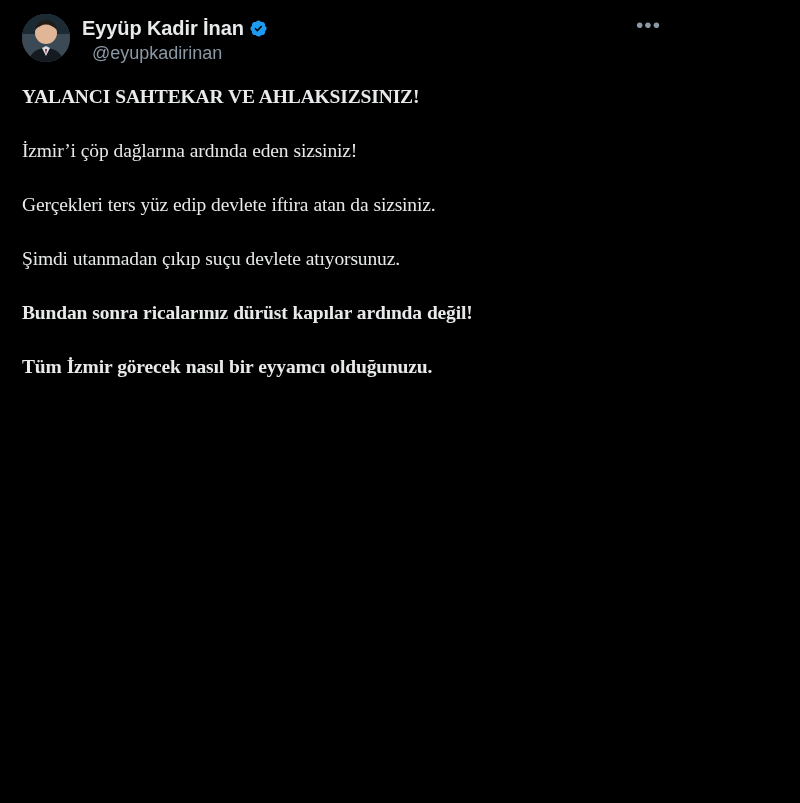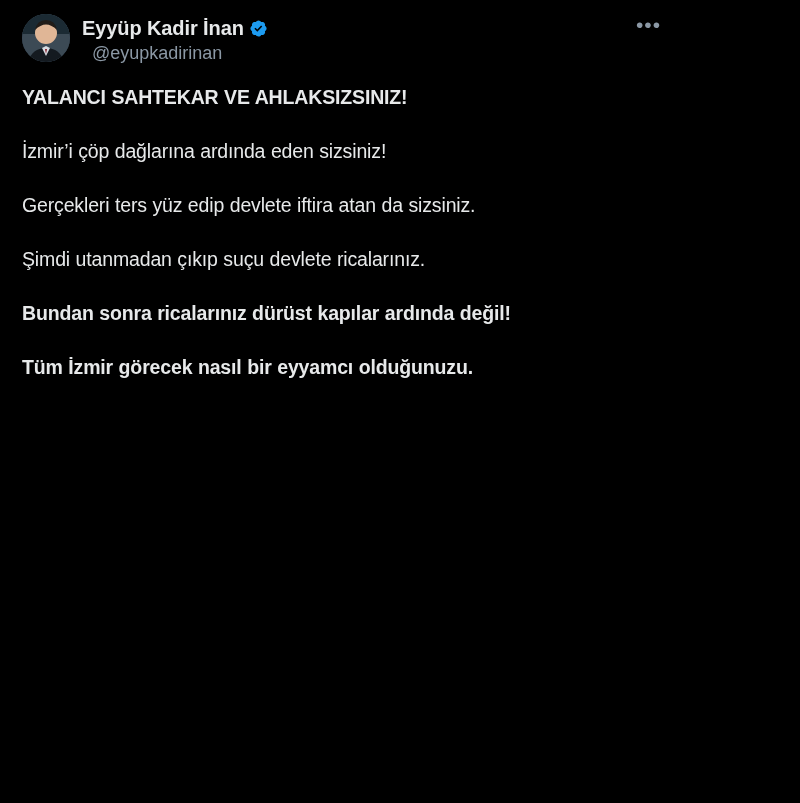--- a/index.html
+++ b/index.html
@@ -83,20 +83,21 @@
     color: #8b98a5;
     font-size: 21px;
     line-height: 18px;
     letter-spacing: 1px;
     text-align: right;
     cursor: pointer;
     user-select: none;
   }
   .tweet-body {
     padding-top: 12px;
+    font-family: Liberation Serif, serif;
   }
   .para {
     font-size: 19.5px;
     line-height: 28px;
     color: #e7e9ea;
     margin: 0 0 26px 0;
     letter-spacing: -0.15px;
     word-spacing: 0.3px;
   }
   .para.bold {
@@ -132,18 +133,18 @@
       <div class="handle">@eyupkadirinan</div>
     </div>
   </div>
 
   <div class="more-btn">•••</div>
 
   <div class="tweet-body">
     <p class="para bold">YALANCI SAHTEKAR VE AHLAKSIZSINIZ!</p>
     <p class="para">İzmir’i çöp dağlarına ardında eden sizsiniz!</p>
     <p class="para">Gerçekleri ters yüz edip devlete iftira atan da sizsiniz.</p>
-    <p class="para">Şimdi utanmadan çıkıp suçu devlete ricalarınız.</p>
+    <p class="para">Şimdi utanmadan çıkıp suçu devlete atıyorsunuz.</p>
     <p class="para bold">Bundan sonra ricalarınız dürüst kapılar ardında değil!</p>
     <p class="para bold">Tüm İzmir görecek nasıl bir eyyamcı olduğunuzu.</p>
   </div>
 
 </div>
 
 </body></html>

